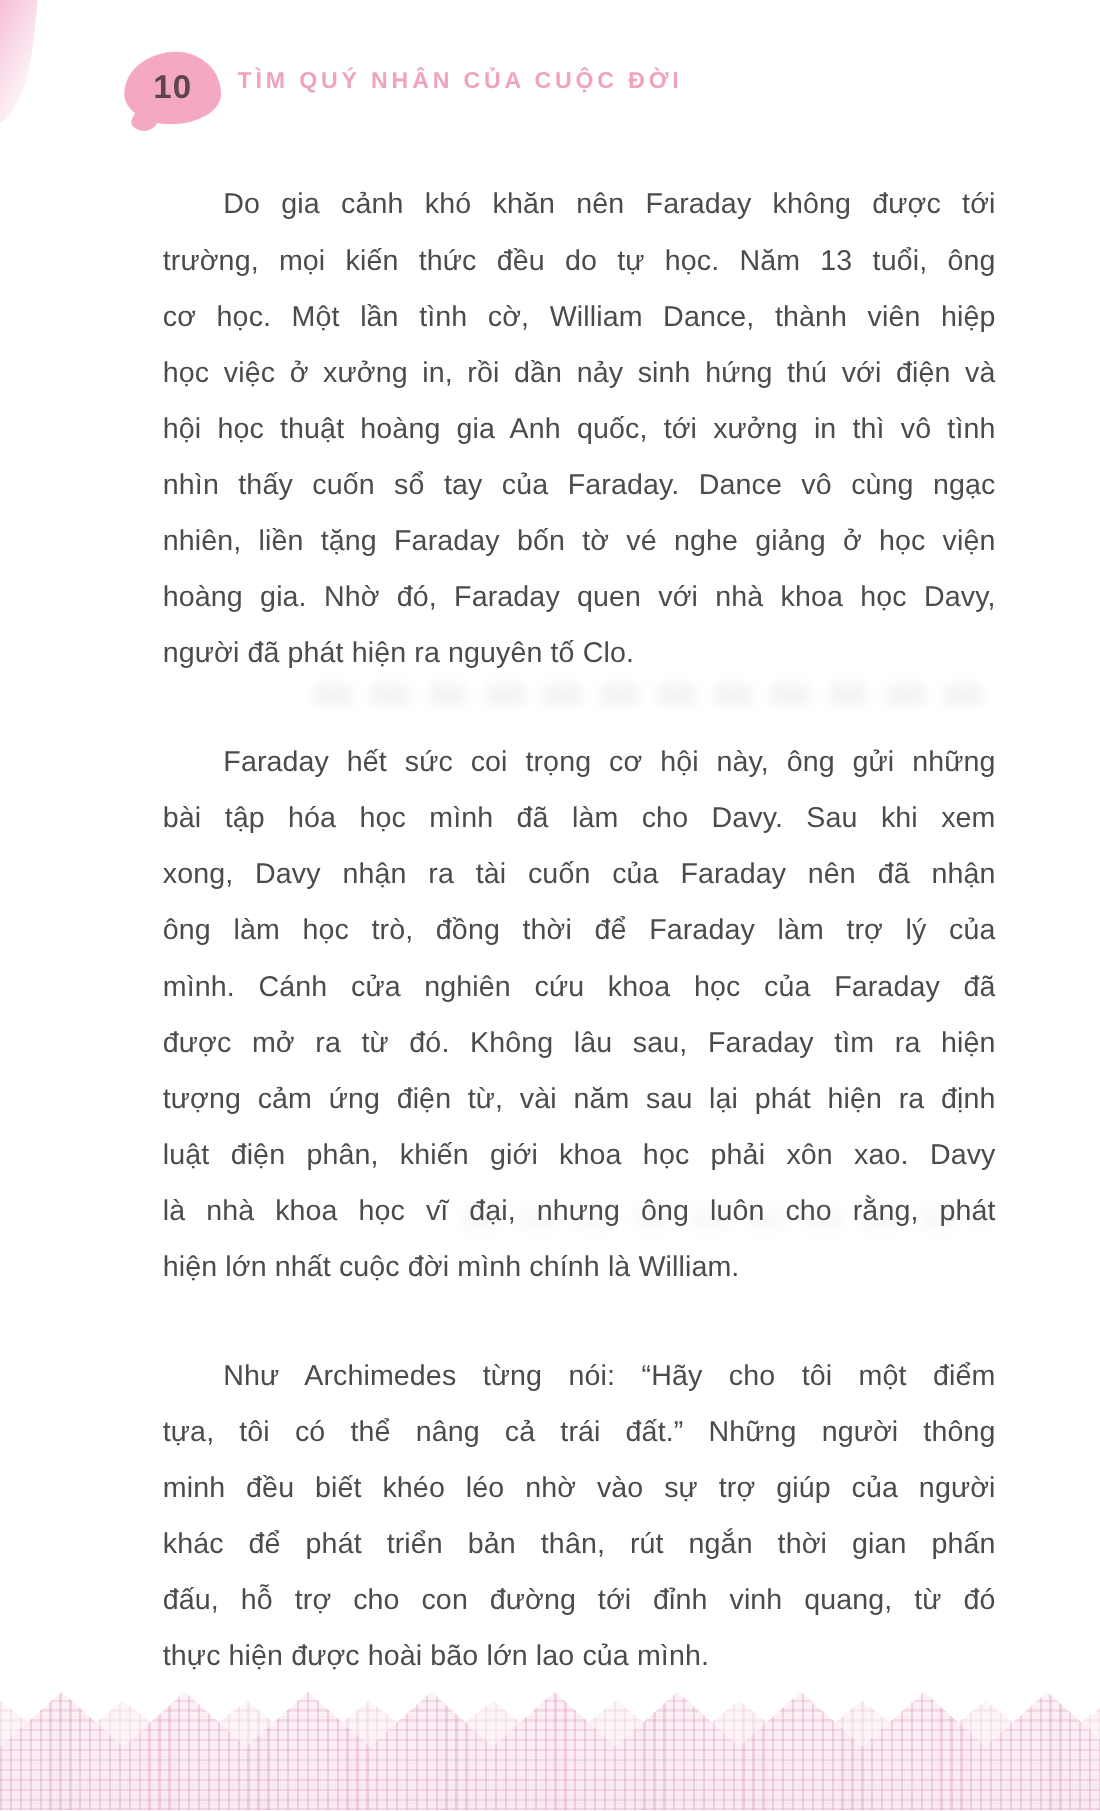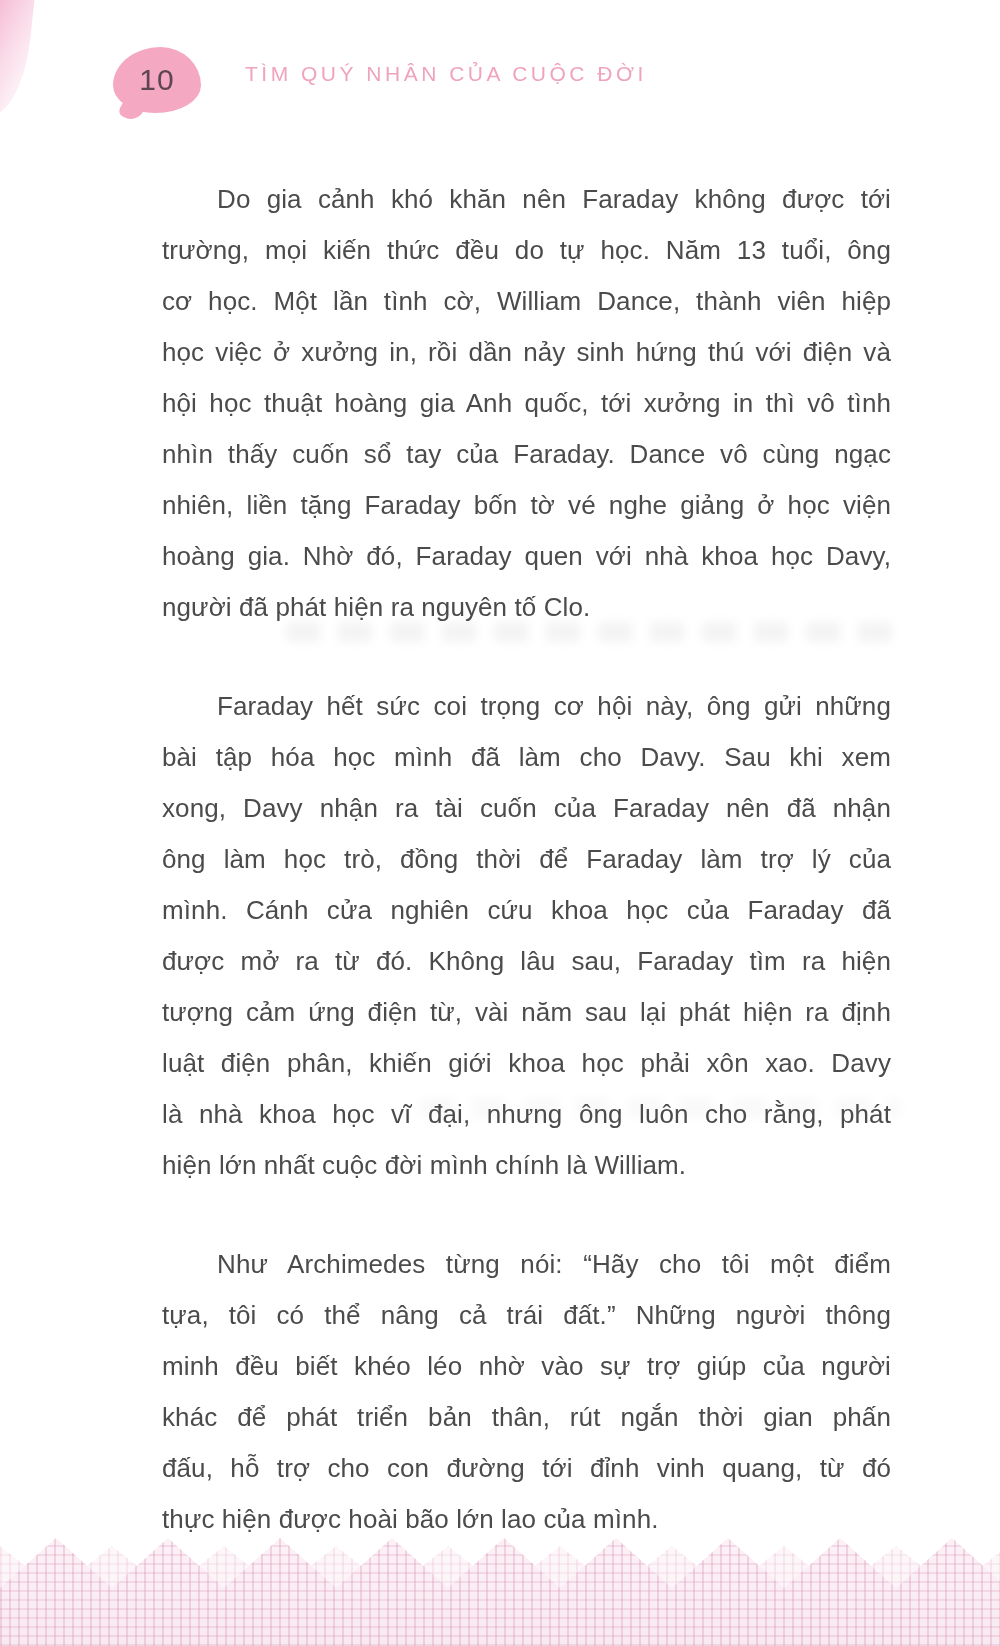--- a/index.html
+++ b/index.html
@@ -33,40 +33,39 @@
   .page-badge::after {
     content: "";
     position: absolute; left: 8px; bottom: -7px;
     width: 22px; height: 22px;
     background: #f4a8c2;
     border-radius: 0 40% 70% 30%;
     transform: rotate(28deg);
   }
   .page-badge .num {
     position: relative; z-index: 2;
-    font-size: 30px; font-weight: normal;
+    font-size: 30px; font-weight: bold;
     color: #5d4551;
     letter-spacing: 1px;
   }
   .chapter-title {
     position: absolute; left: 216px; top: 62px;
-    font-size: 21px; font-weight: normal;
+    font-size: 21px; font-weight: bold;
     letter-spacing: 3.5px;
     color: #f0a3bd;
     white-space: nowrap;
-    margin-left: 29px;
   }
 
   
   .page-body {
     position: absolute; left: 148px; top: 160px;
     width: 757px;
     color: #4b4b4b;
   }
-  .para { margin: 14px; }
+  .para { margin: 0; }
   .para + .para { margin-top: 48px; }
   .line {
     font-size: 26px;
     line-height: 51px;
     height: 51px;
     overflow: hidden;
     text-align: justify;
     text-align-last: justify;
     letter-spacing: 0.1px;
   }

